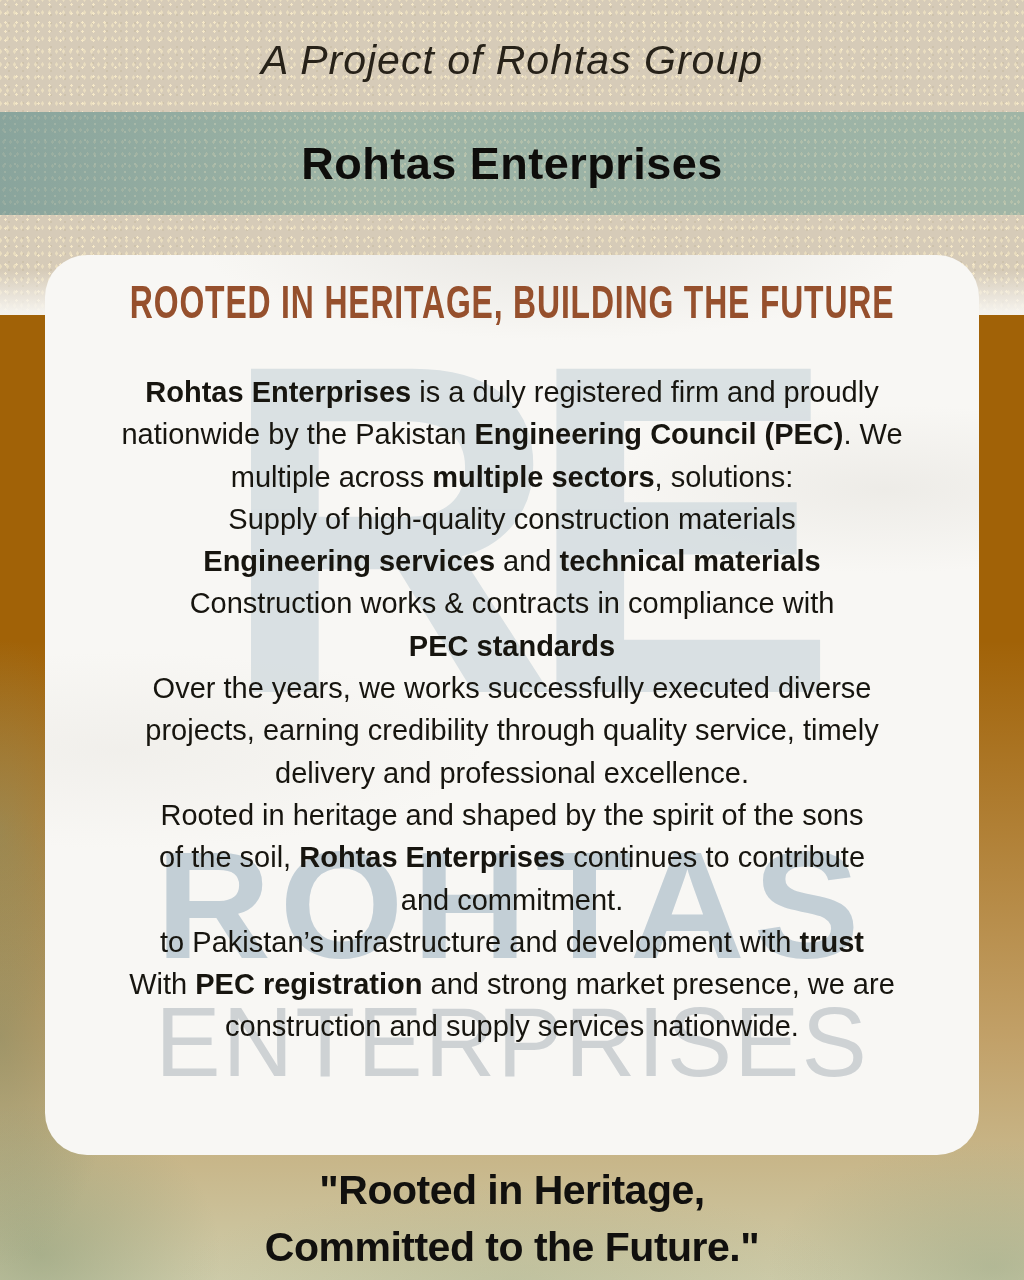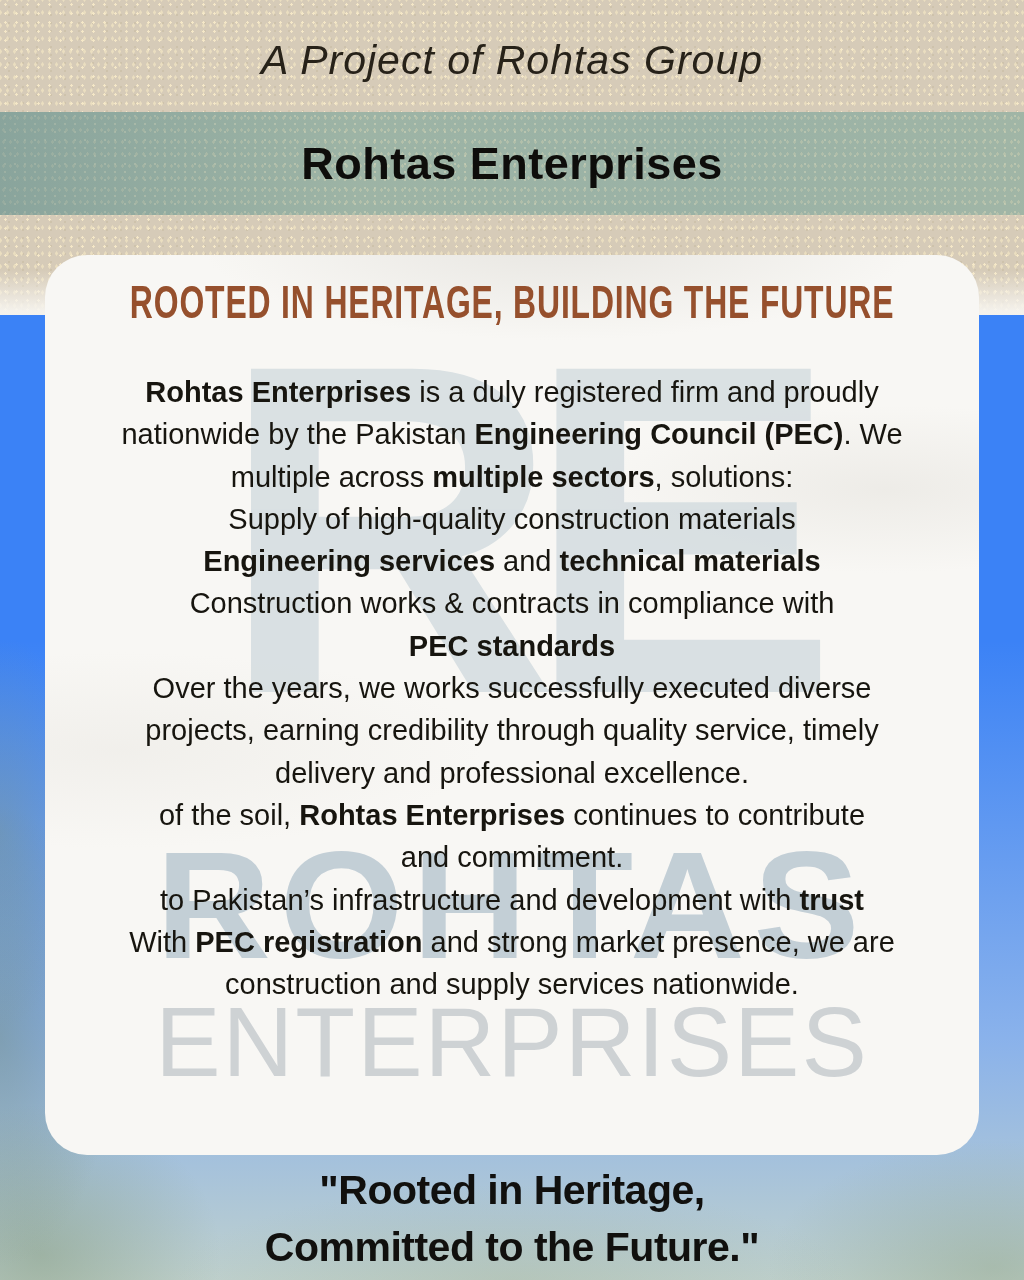--- a/index.html
+++ b/index.html
@@ -1,20 +1,20 @@
 <!DOCTYPE html>
 <html><head>
 <meta charset="utf-8">
 <style>
   html,body{margin:0;padding:0;}
   .page{
     position:relative;
     width:1024px;height:1280px;
     overflow:hidden;
-    background:#3b82f6;
+    background:#a16207;
     font-family:"Liberation Sans", sans-serif;
   }
 
   
   .top-strip{
     position:absolute;left:0;top:0;width:1024px;height:112px;
     background-color:#d6cbb8;
     background-image:
       radial-gradient(rgba(246,233,200,0.95) 1.3px, transparent 1.6px),
       radial-gradient(rgba(242,229,195,0.7) 1px, transparent 1.3px),
@@ -172,20 +172,21 @@
         <div class="body-line"><span class="b">Rohtas Enterprises</span><span> is a duly registered firm and proudly</span></div>
         <div class="body-line"><span>nationwide by the Pakistan </span><span class="b">Engineering Council (PEC)</span><span>. We</span></div>
         <div class="body-line"><span>multiple across </span><span class="b">multiple sectors</span><span>, solutions:</span></div>
         <div class="body-line"><span>Supply of high-quality construction materials</span></div>
         <div class="body-line"><span class="b">Engineering services</span><span> and </span><span class="b">technical materials</span></div>
         <div class="body-line"><span>Construction works &amp; contracts in compliance with</span></div>
         <div class="body-line"><span class="b">PEC standards</span></div>
         <div class="body-line"><span>Over the years, we works successfully executed diverse</span></div>
         <div class="body-line"><span>projects, earning credibility through quality service, timely</span></div>
         <div class="body-line"><span>delivery and professional excellence.</span></div>
+        <div class="body-line"><span>Rooted in heritage and shaped by the spirit of the sons</span></div>
         <div class="body-line"><span>of the soil, </span><span class="b">Rohtas Enterprises</span><span> continues to contribute</span></div>
         <div class="body-line"><span>and commitment.</span></div>
         <div class="body-line"><span>to Pakistan’s infrastructure and development with </span><span class="b">trust</span></div>
         <div class="body-line"><span>With </span><span class="b">PEC registration</span><span> and strong market presence, we are</span></div>
         <div class="body-line"><span>construction and supply services nationwide.</span></div>
       </div>
   </div>
 
   <div class="quote">
     <div>"Rooted in Heritage,</div>

